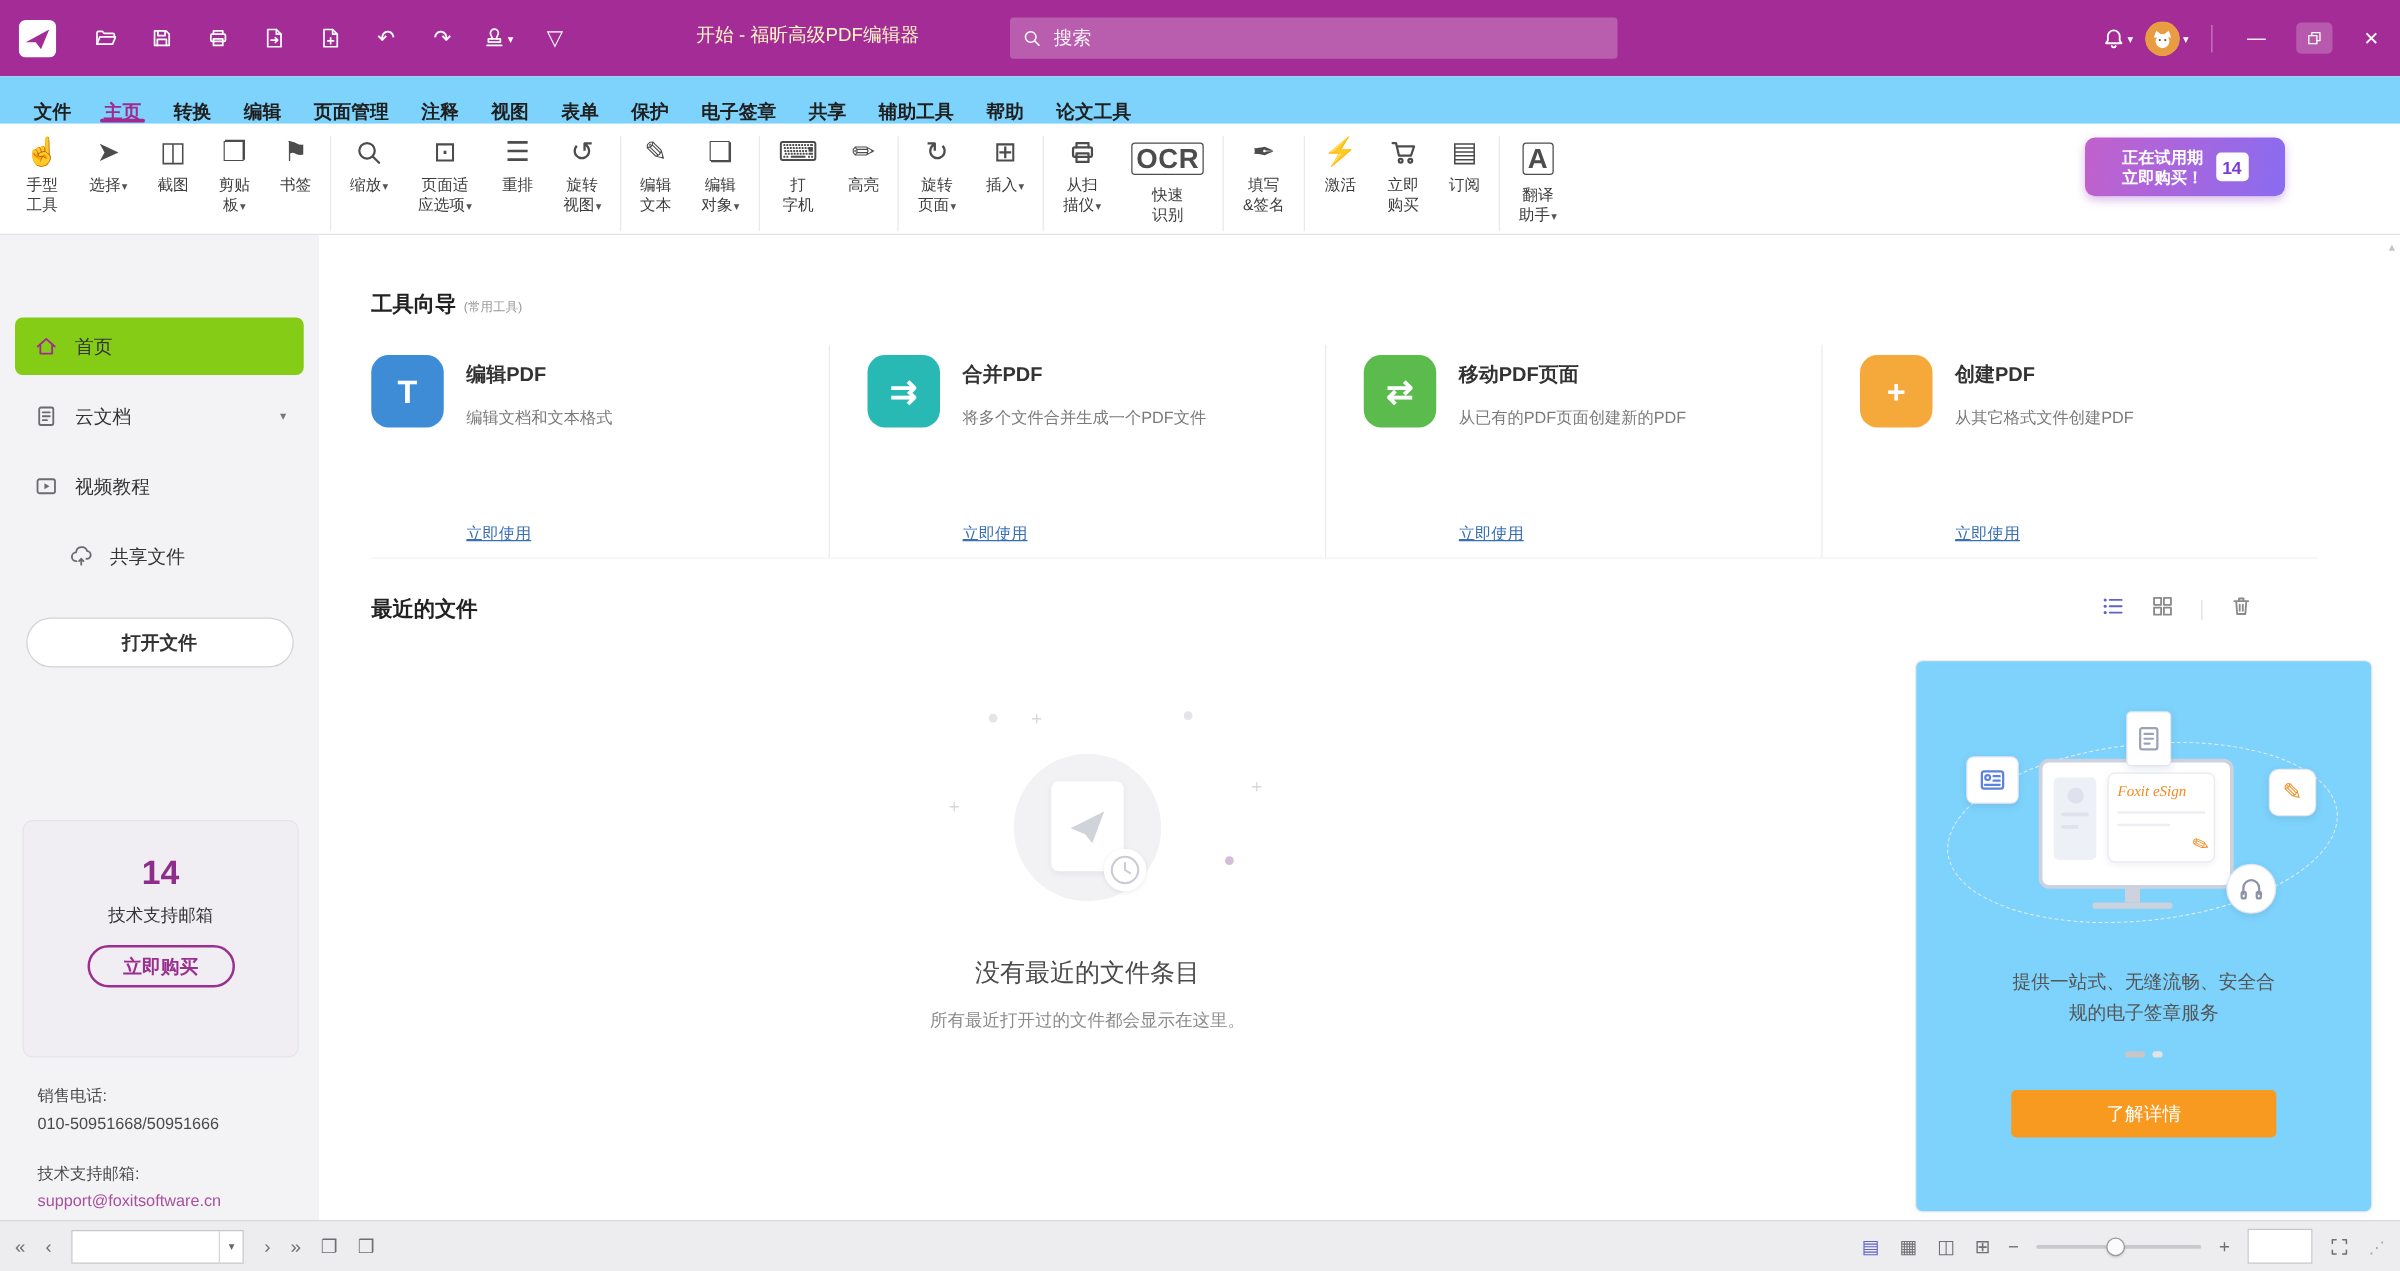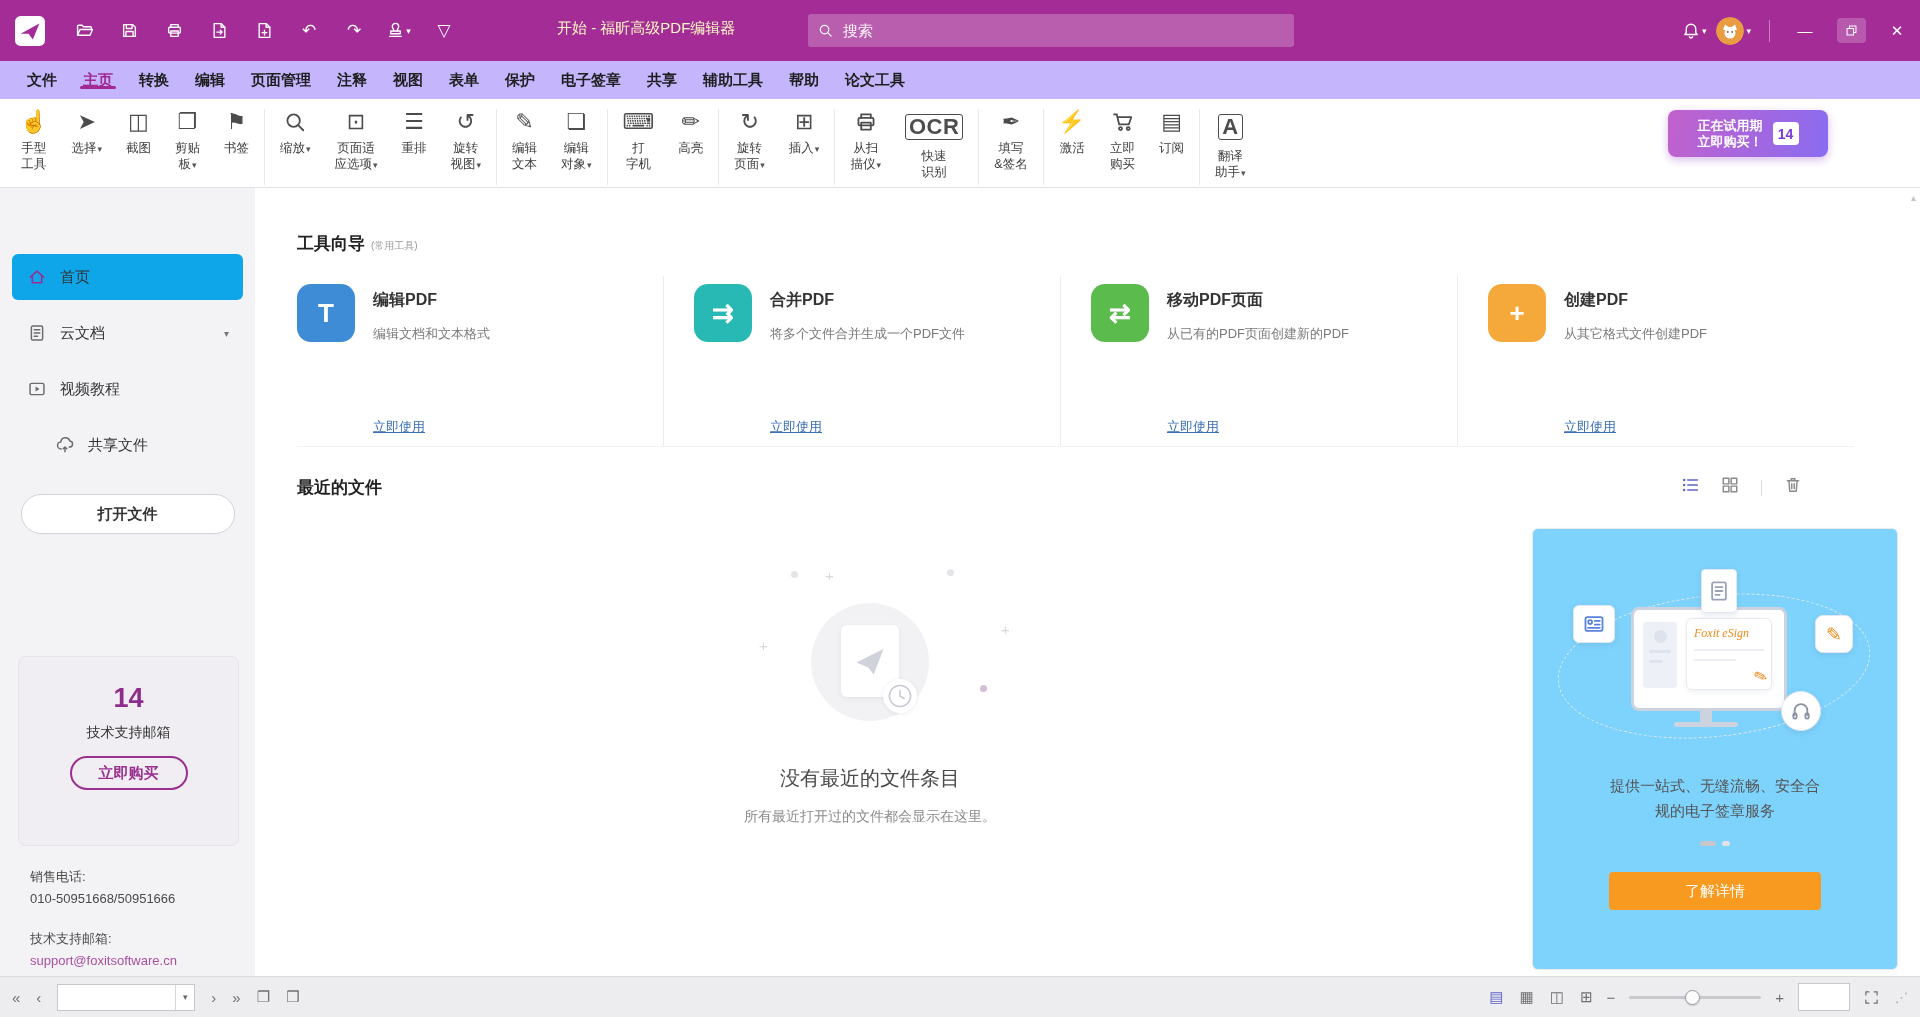--- a/index.html
+++ b/index.html
@@ -27,21 +27,21 @@
   .tb-ricn{display:flex;align-items:center;margin-right:10px;color:#fff;cursor:pointer;}
   .bell-ic{font-size:18px;}
   .avatar{width:28px;height:28px;border-radius:50%;overflow:hidden;font-size:28px;}
   .tb-vdiv{width:1px;height:22px;background:rgba(255,255,255,.4);margin:0 12px 0 8px;}
   .win-btn{width:46px;height:61px;display:flex;align-items:center;justify-content:center;font-size:15px;color:#fff;cursor:pointer;}
   .win-btn .inner{display:flex;padding:6px 8px;}
   .win-btn.restore .inner{background:rgba(255,255,255,.22);border-radius:4px;}
   .win-btn .icn{font-size:13px;}
 
   
-  .menubar{position:absolute;top:61px;left:0;right:0;height:38px;background:#c4b5fd;display:flex;align-items:center;padding-left:14px;}
+  .menubar{position:absolute;top:61px;left:0;right:0;height:38px;background:#7dd3fc;display:flex;align-items:flex-end;padding-left:14px;}
   .menu-item{position:relative;display:flex;align-items:center;padding:0 13px;font-size:15px;color:#1f1f1f;font-weight:600;cursor:pointer;}
   .menu-item.active{color:#A2298F;}
   .menu-item.active::after{content:"";position:absolute;left:10px;right:10px;bottom:1px;height:3px;border-radius:2px;background:#A2298F;}
 
   
   .ribbon{position:absolute;top:99px;left:0;right:0;height:88px;background:#fff;border-bottom:1px solid #e3e3e6;}
   #ribbon-tools{display:flex;align-items:flex-start;height:100%;padding:8px 0 0 8px;}
   .rtool{display:flex;flex-direction:column;align-items:center;padding:0 12px;cursor:pointer;}
   .rtool > .icn{height:30px;font-size:22px;color:#4c4c4c;}
   .rtool > .icn svg{width:22px;height:22px;}
@@ -51,21 +51,21 @@
   .rib-div{width:1px;align-self:stretch;margin:2px 3px 10px;background:#e9e9ec;}
   .trial-banner{position:absolute;right:92px;top:11px;width:160px;height:47px;border-radius:8px;background:linear-gradient(100deg,#c161cc,#8a6cf0);display:flex;align-items:center;justify-content:center;gap:10px;box-shadow:0 3px 8px rgba(150,60,200,.35);cursor:pointer;}
   .trial-lines{color:#fff;font-size:13px;font-weight:bold;line-height:16px;text-align:center;}
   .trial-days{background:#fff;color:#7A3BD8;font-weight:bold;font-size:14px;border-radius:4px;min-width:26px;height:23px;display:flex;align-items:center;justify-content:center;}
 
   
   .sidebar{position:absolute;left:0;top:188px;bottom:40px;width:255px;background:#f3f2f5;border-right:1px solid #e5e4e8;}
   #side-items{padding-top:56px;}
   .side-item{display:flex;align-items:center;height:46px;margin:10px 12px;padding:0 14px;border-radius:6px;font-size:15px;color:#333;cursor:pointer;}
   .side-item .icn{font-size:18px;width:22px;color:#6b6b70;}
-  .side-item.active{background:#0ea5e9;}
+  .side-item.active{background:#84cc16;}
   .side-item.active .icn{color:#A2298F;}
   .side-label{margin-left:12px;}
   .side-caret{margin-left:auto;font-size:10px;color:#777;}
   .side-item.indent{margin-left:40px;}
   .open-btn{display:block;margin:26px auto 0;width:214px;height:40px;border-radius:20px;background:#fff;border:1px solid #d4d2d8;font-size:15px;font-weight:bold;color:#333;font-family:inherit;cursor:pointer;}
   .trial-box{position:absolute;left:18px;top:468px;width:219px;height:188px;background:#f0eef2;border:1px solid #e6e3e9;border-radius:8px;text-align:center;}
   .trial-num{margin-top:26px;font-size:27px;font-weight:bold;color:#8E2D8A;}
   .trial-label{margin-top:10px;font-size:14px;color:#333;}
   .buy-btn{margin-top:14px;width:118px;height:34px;border-radius:17px;border:2px solid #99308F;color:#99308F;background:transparent;font-size:15px;font-weight:bold;font-family:inherit;cursor:pointer;}
   .contact{position:absolute;left:30px;top:678px;font-size:13px;color:#4a4a4a;line-height:22px;}

